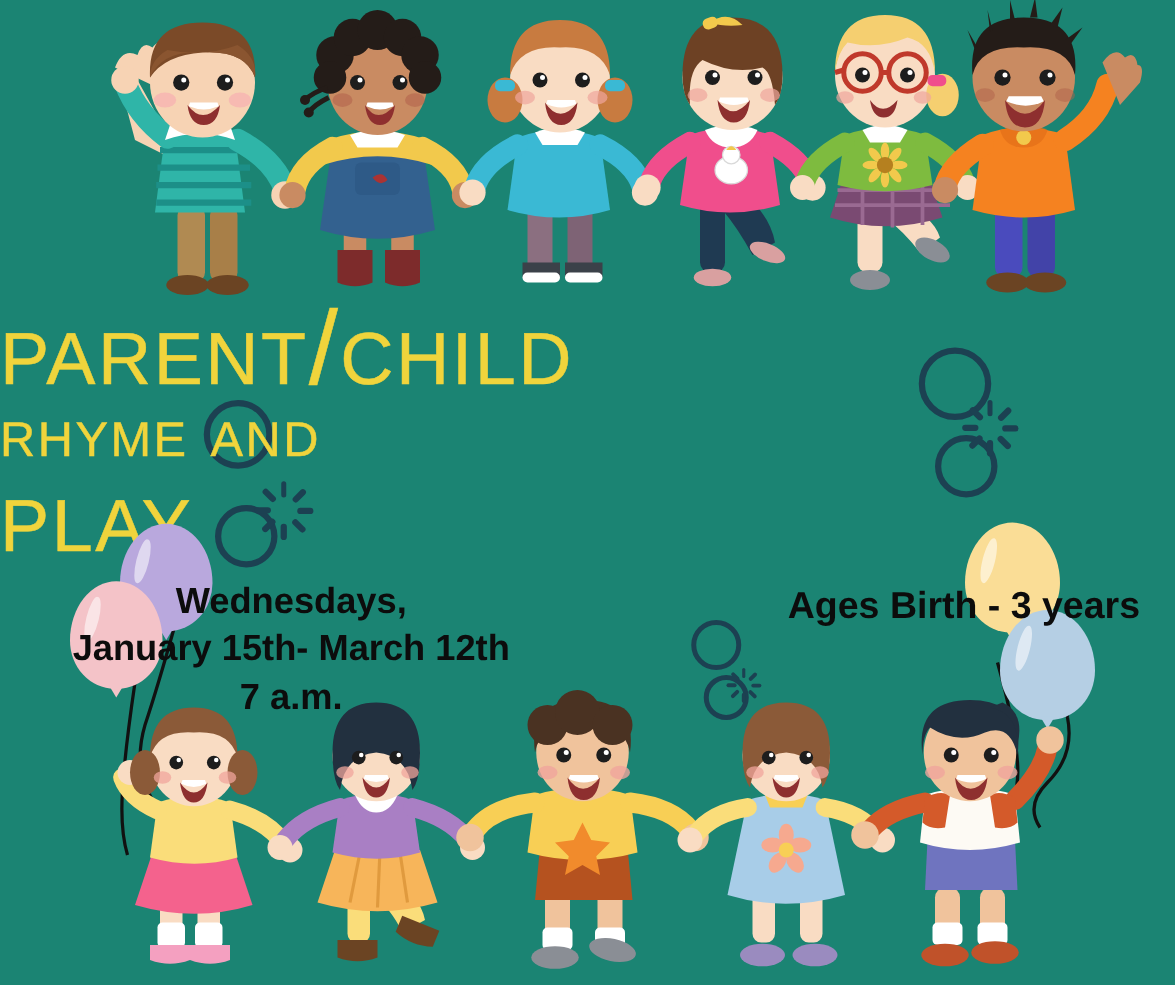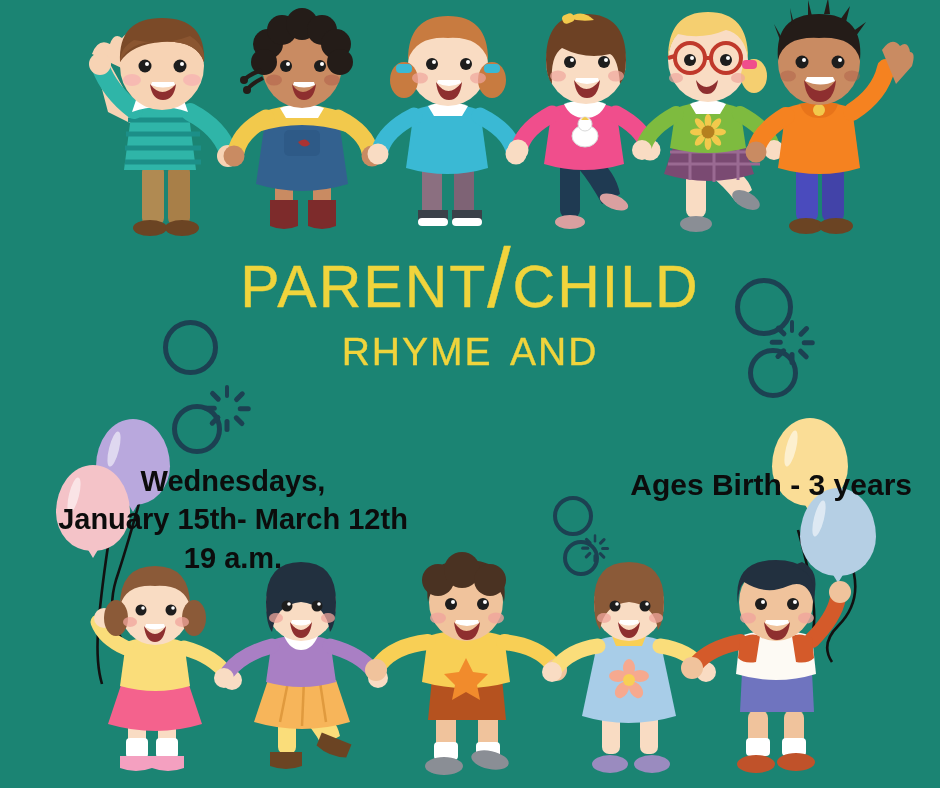--- a/index.html
+++ b/index.html
@@ -41,21 +41,21 @@
   .balloon .shine{
     position:absolute;left:18%;top:14%;width:13%;height:42%;
     background:rgba(255,255,255,.55);border-radius:50%;
     transform:rotate(14deg);
   }
   .string{position:absolute;overflow:visible;}
 
   
   .title{
     position:absolute;left:0;right:0;
-    text-align:center;
+    text-align:left;
     color:#f0d43c;
     font-family:"Liberation Sans", sans-serif;
     font-weight:300;
     letter-spacing:2px;
     line-height:.96;
     font-variant:small-caps;
     text-transform:lowercase;
     -webkit-text-stroke:0.4px #f0d43c;
   }
   .title .l1{display:block;font-size:84px;}
@@ -344,20 +344,21 @@
     <i style="transform:rotate(135deg) translateY(-16px)"></i>
     <i style="transform:rotate(180deg) translateY(-16px)"></i>
     <i style="transform:rotate(225deg) translateY(-16px)"></i>
     <i style="transform:rotate(270deg) translateY(-16px)"></i>
     <i style="transform:rotate(315deg) translateY(-16px)"></i>
   </div>
 
   <div class="title" style="top:238px;">
     <span class="l1">Parent/Child</span>
     <span class="l2">Rhyme and</span>
+    <span class="l3">Play</span>
   </div>
 
   <svg class="string" style="left:80px;top:500px;width:140px;height:190px;">
     <path d="M60 0 q-14 50 -24 80 q-10 34 6 60 q14 22 0 44" stroke="#111" stroke-width="2.6" fill="none"></path>
     <path d="M28 46 q-8 54 -10 86 q-2 32 4 52" stroke="#111" stroke-width="2.6" fill="none"></path>
   </svg>
   <div class="balloon" style="left:96px;top:419px;width:74px;height:86px;color:#b9a8dd;">
     <div class="bulb" style="background:#b9a8dd;">
         <span class="shine"></span>
       </div>
@@ -379,21 +380,21 @@
   </div>
   <div class="balloon" style="left:800px;top:488px;width:76px;height:88px;color:#b5cfe4;">
     <div class="bulb" style="background:#b5cfe4;">
         <span class="shine"></span>
       </div>
   </div>
 
   <div class="info" id="schedule">
     <span class="ln">Wednesdays,</span>
     <span class="ln">January 15th- March 12th</span>
-    <span class="ln">19 a.m.</span>
+    <span class="ln">7 a.m.</span>
   </div>
 
   <div class="info" id="ages">Ages Birth - 3 years</div>
 
   <div class="kid" style="left:92px;top:560px;">
     <svg width="790" height="228" viewBox="0 0 790 228" xmlns="http://www.w3.org/2000/svg">
 
       <g>
         <path d="M10 56 q-6 14 6 18 q10 4 16-6" fill="#f9dcc3"></path>
         <rect x="36" y="150" width="18" height="44" rx="7" fill="#f9dcc3"></rect>

